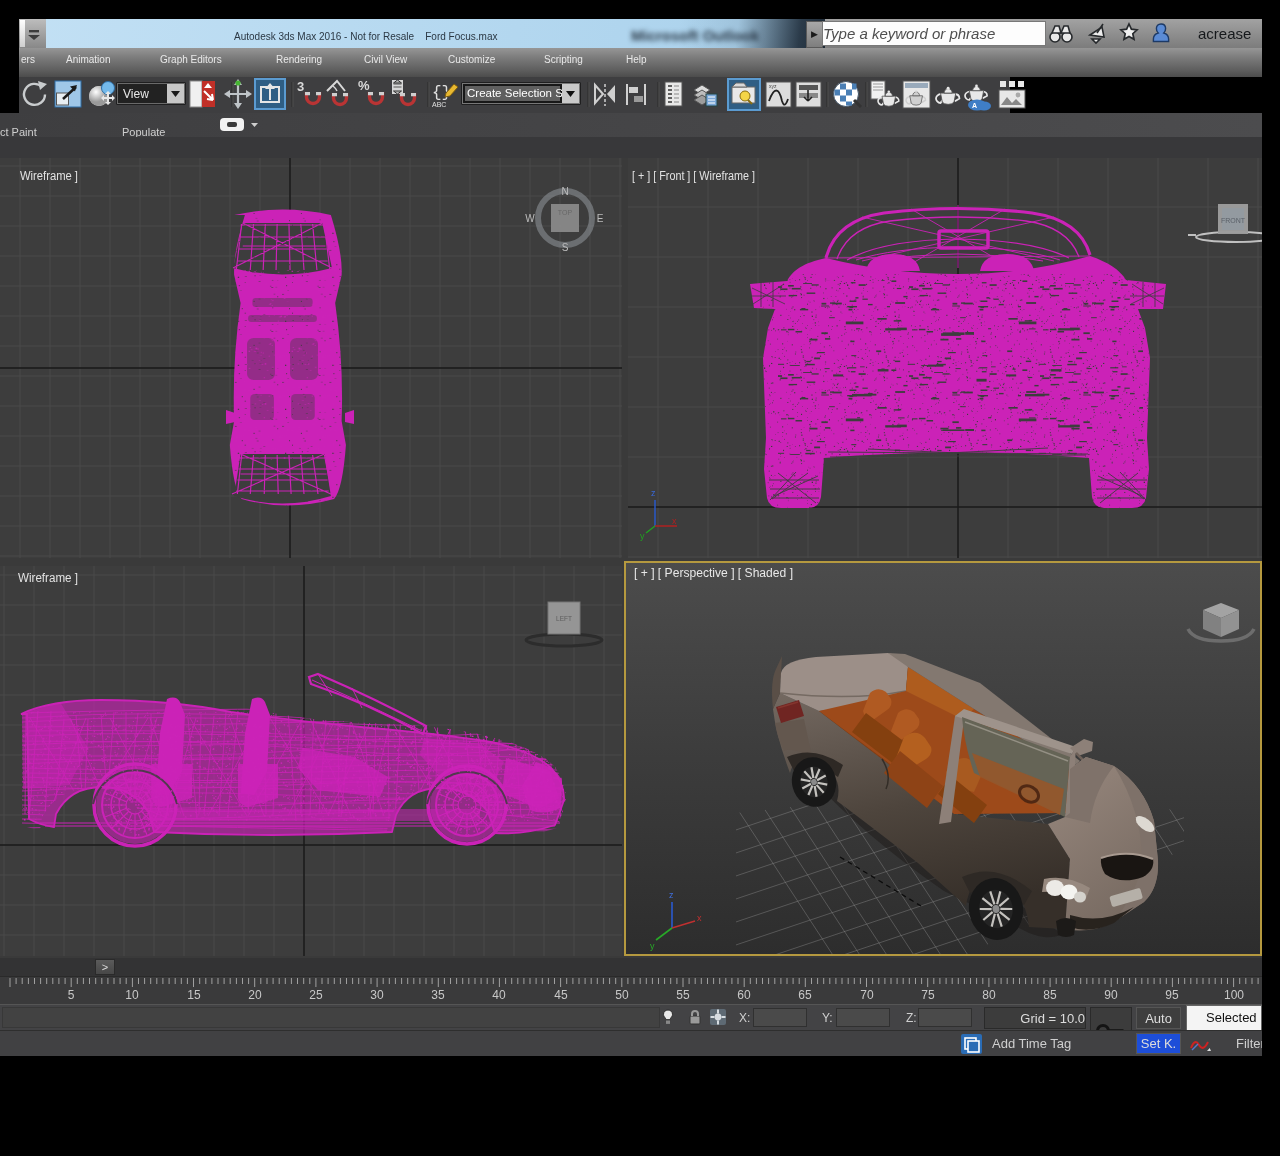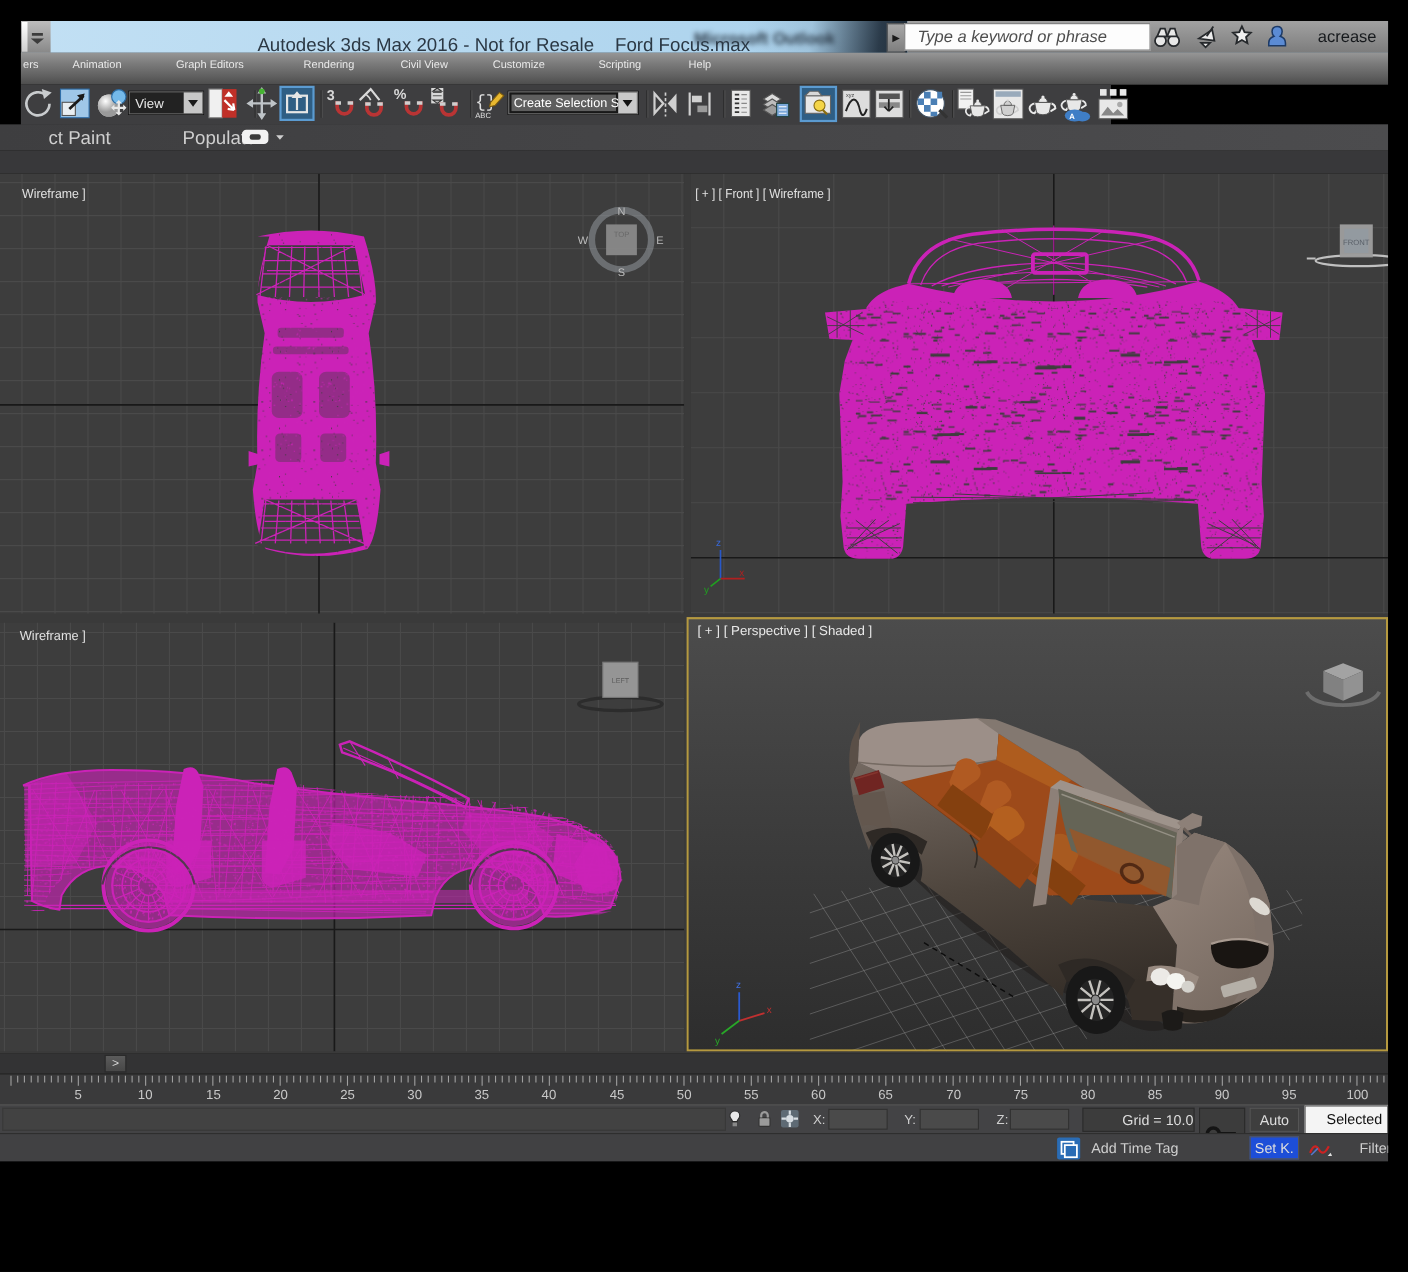--- a/index.html
+++ b/index.html
@@ -8,36 +8,36 @@
   .abs{position:absolute;}
   
   #titlebar{left:19px;top:19px;width:1243px;height:29px;
     background:linear-gradient(100deg,#c2e0f4 0%,#b3d7ef 40%,#a6cfeb 75%,#9cc8e8 100%);}
   #tb-grey{left:806px;top:0;width:437px;height:29px;
     background:linear-gradient(180deg,#a2a2a2 0%,#8f8f8f 50%,#7c7c7c 100%);}
   #tb-navy{left:660px;top:0;width:146px;height:29px;
     background:linear-gradient(97deg,rgba(38,52,66,0) 0%,rgba(38,52,66,0.10) 40%,rgba(36,50,64,0.55) 62%,rgba(32,46,60,0.92) 82%,#1e2a36 100%);}
   #quickbtn{left:0px;top:0px;width:27px;height:29px;background:linear-gradient(180deg,#bdbdbd,#888888);}
   #quickbtn .sliver{position:absolute;left:1px;top:1px;width:5px;height:27px;background:linear-gradient(180deg,#fff,#cfcfcf);}
-  #title-text{left:215px;top:12px;width:620px;font-size:17px;color:#2b3844;white-space:pre;}
+  #title-text{left:215px;top:12px;width:620px;font-size:10px;color:#2b3844;white-space:pre;}
   #blurtext{left:612px;top:8px;font-size:15px;color:#2c3a48;filter:blur(2.6px);font-weight:bold;}
   #playbtn{left:787px;top:2px;width:15px;height:25px;background:linear-gradient(180deg,#a8a8a8,#7e7e7e);
      border:1px solid #5a5a5a;font-size:9px;color:#1a1a1a;text-align:center;line-height:24px;}
   #searchbox{left:803px;top:2px;width:222px;height:23px;background:#fdfdfd;border:1px solid #787878;}
-  #searchbox span{display:block;margin:3px 0 0 11px;font-style:italic;font-size:15px;color:#4e4e4e;}
+  #searchbox span{display:block;margin:3px 0 0 0;font-style:italic;font-size:15px;color:#4e4e4e;}
   #acrease{left:1179px;top:6px;font-size:15px;color:#16191c;}
   
   #menubar{left:0px;top:48px;width:1262px;height:29px;
     background:linear-gradient(180deg,#969696 0%,#7a7a7a 35%,#5f5f5f 75%,#4c4c4c 100%);}
   #menubar span{position:absolute;top:6px;font-size:10px;color:#e9e9e9;}
   
   #toolbar{left:0px;top:77px;width:1010px;height:36px;background:#3e3e40;border-bottom:1px solid #2c2c2c;}
   
   #ribbon{left:0px;top:113px;width:1262px;height:24px;background:linear-gradient(90deg,#3e3e40,#4c4c4e);}
-  #ribbon span{position:absolute;top:3px;font-size:17px;color:#cfcfcf;margin-left:44px;}
+  #ribbon span{position:absolute;top:13px;font-size:11px;color:#cfcfcf;}
   
   #band{left:0px;top:137px;width:1262px;height:21px;background:#38383a;}
   
   #vpwrap{left:0px;top:158px;width:1262px;height:800px;background:#3a3a3a;}
   .vp{position:absolute;}
   
   #timeslider{left:0px;top:958px;width:1262px;height:18px;background:#333334;}
   #ts-handle{left:0;top:1px;width:93px;height:16px;background:#2c2c2c;border:1px solid #1f1f1f;
      color:#e6e6e6;font-size:12px;line-height:15px;padding-left:6px;box-sizing:border-box;margin-top:35px;}
   #ts-btn{left:95px;top:1px;width:20px;height:16px;background:linear-gradient(180deg,#5b5b5b,#474747);

